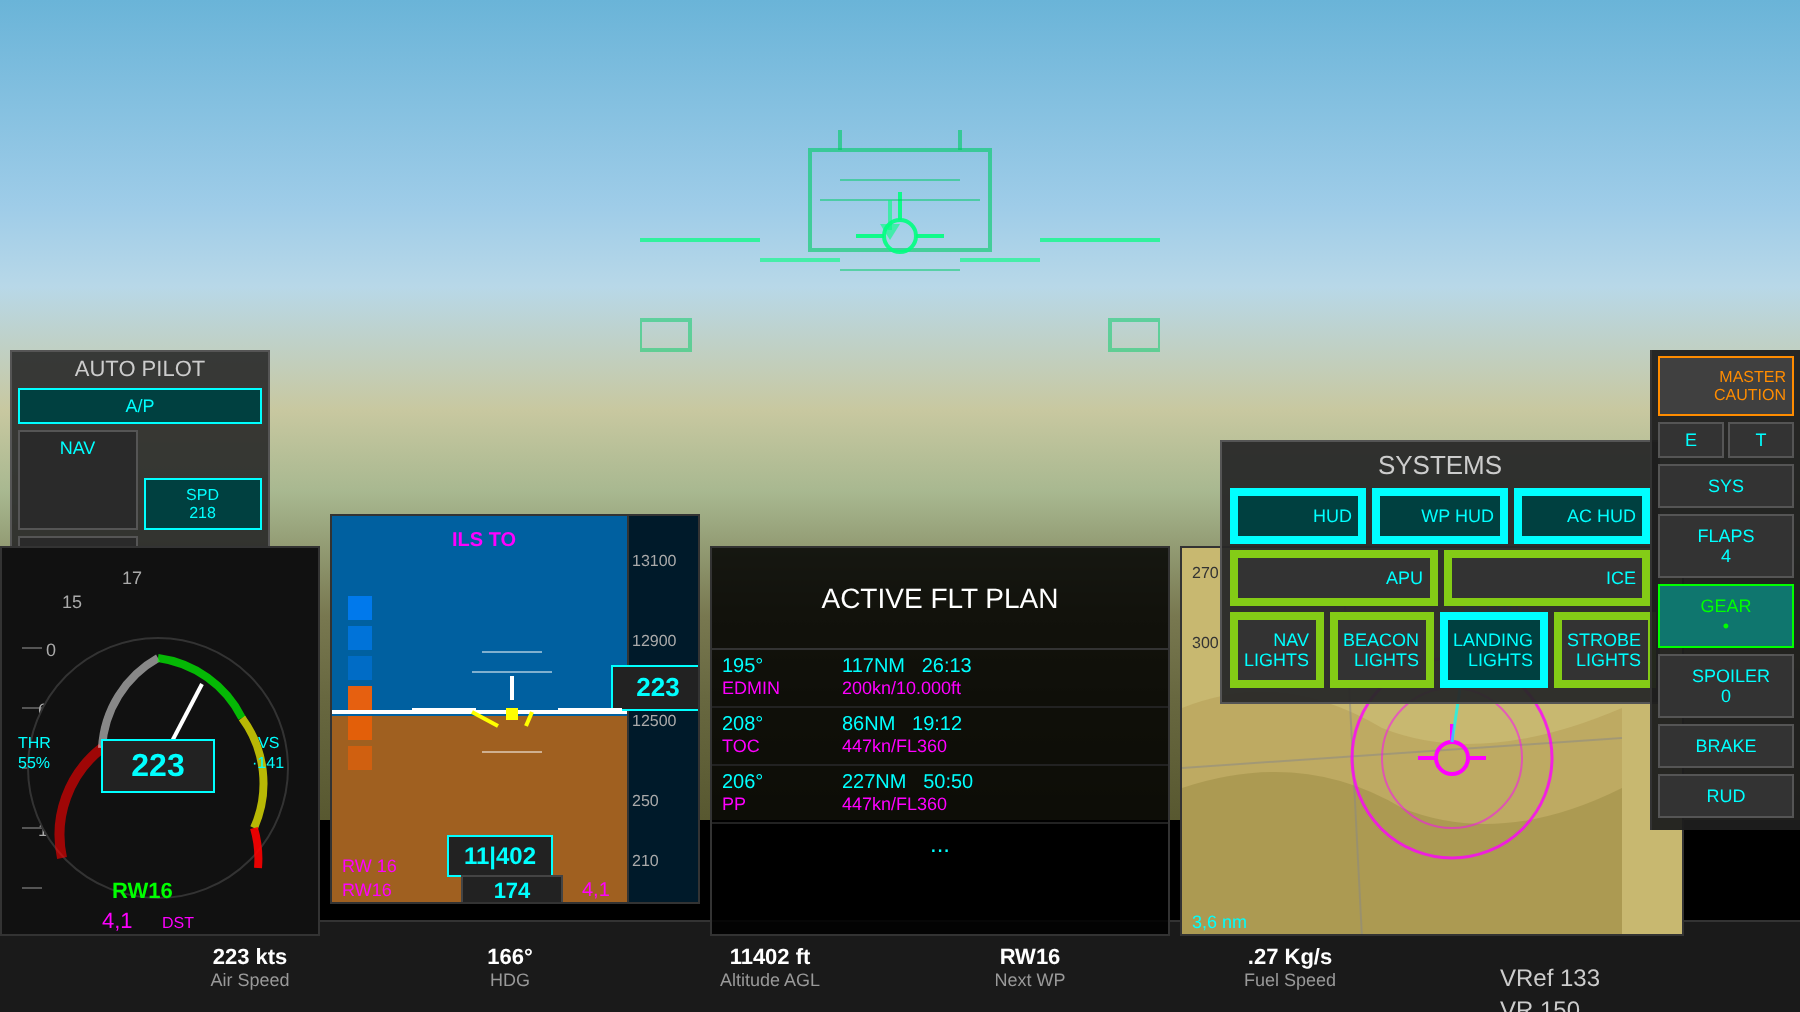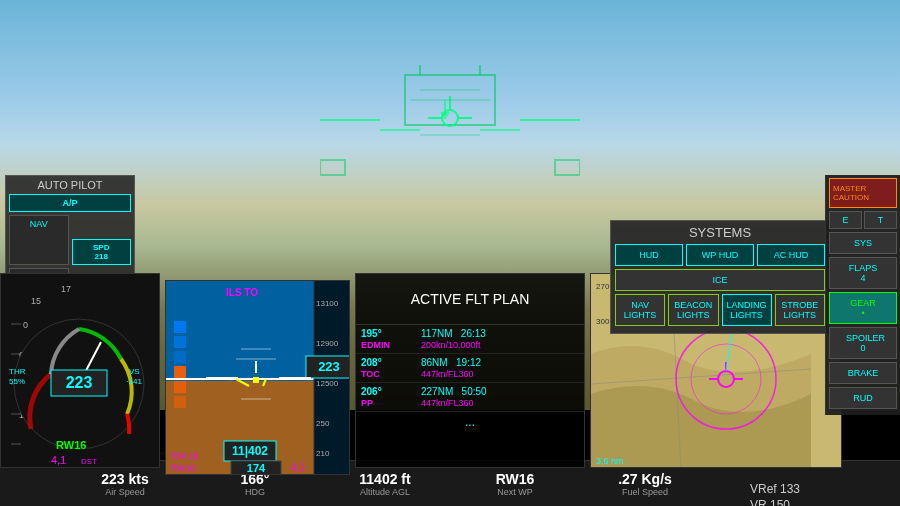--- a/index.html
+++ b/index.html
@@ -46,21 +46,21 @@
       display: flex;
       flex-direction: column;
       align-items: center;
       justify-content: center;
       flex: 1;
       color: #ccc;
       font-size: 10px;
     }
 
     .bottom-item .value {
-      font-size: 14px;
+      font-size: 11px;
       color: white;
       font-weight: bold;
     }
 
     .bottom-item .label {
       font-size: 9px;
       color: #999;
     }
 
     
@@ -95,32 +95,31 @@
       font-size: 9px;
       text-align: center;
       padding: 3px 5px;
       cursor: pointer;
       flex: 1;
     }
 
     .ap-btn.active {
       background: #004040;
       border-color: #0ff;
-      font-weight: bold;
     }
 
     .ap-btn.wide {
       font-size: 8px;
       margin-top: 24px;
     }
 
     
     #adi-container {
       position: absolute;
-      top: 280px;
+      top: 257px;
       left: 165px;
       width: 185px;
       height: 195px;
       background: #111;
       border: 1px solid #333;
       z-index: 15;
       overflow: hidden;
     }
 
     
@@ -147,21 +146,20 @@
       display: flex;
       padding: 3px 5px;
       border-bottom: 1px solid #222;
       align-items: center;
     }
 
     .flt-col1 {
       width: 60px;
       color: #0ff;
       font-size: 10px;
-      font-weight: bold;
     }
 
     .flt-col2 {
       color: #0ff;
       font-size: 10px;
       flex: 1;
     }
 
     .flt-dots {
       text-align: center;
@@ -203,24 +201,24 @@
     }
 
     .sys-row {
       display: flex;
       gap: 3px;
       margin-bottom: 3px;
     }
 
     .sys-btn {
       background: #333;
-      border: 1px solid #84cc16;
+      border: 4px solid #84cc16;
       color: #0ff;
       font-size: 9px;
-      text-align: center;
+      text-align: right;
       padding: 5px 3px;
       cursor: pointer;
       flex: 1;
     }
 
     .sys-btn.active {
       background: #004040;
       border-color: #0ff;
     }
 
@@ -249,25 +247,25 @@
       width: 100%;
     }
 
     .right-btn.green {
       background: #0f766e;
       border-color: #0f0;
       color: #0f0;
     }
 
     .master-caution {
-      background: #7f1d1d;
+      background: #404040;
       border: 1px solid #ff8c00;
       color: #ff8c00;
       font-size: 8px;
-      text-align: left;
+      text-align: right;
       padding: 5px 3px;
       margin-bottom: 3px;
     }
 
     
     .hud-reticle {
       position: absolute;
       top: 60px;
       left: 320px;
       width: 260px;
@@ -529,20 +527,21 @@
 </div>
 
 <div id="systems-panel">
   <div class="sys-title">SYSTEMS</div>
   <div class="sys-row">
     <div class="sys-btn active">HUD</div>
     <div class="sys-btn active">WP HUD</div>
     <div class="sys-btn active">AC HUD</div>
   </div>
   <div class="sys-row">
+    <div class="sys-btn">APU</div>
     <div class="sys-btn">ICE</div>
   </div>
   <div class="sys-row">
     <div class="sys-btn">NAV<br>LIGHTS</div>
     <div class="sys-btn">BEACON<br>LIGHTS</div>
     <div class="sys-btn active">LANDING<br>LIGHTS</div>
     <div class="sys-btn">STROBE<br>LIGHTS</div>
   </div>
 </div>
 

